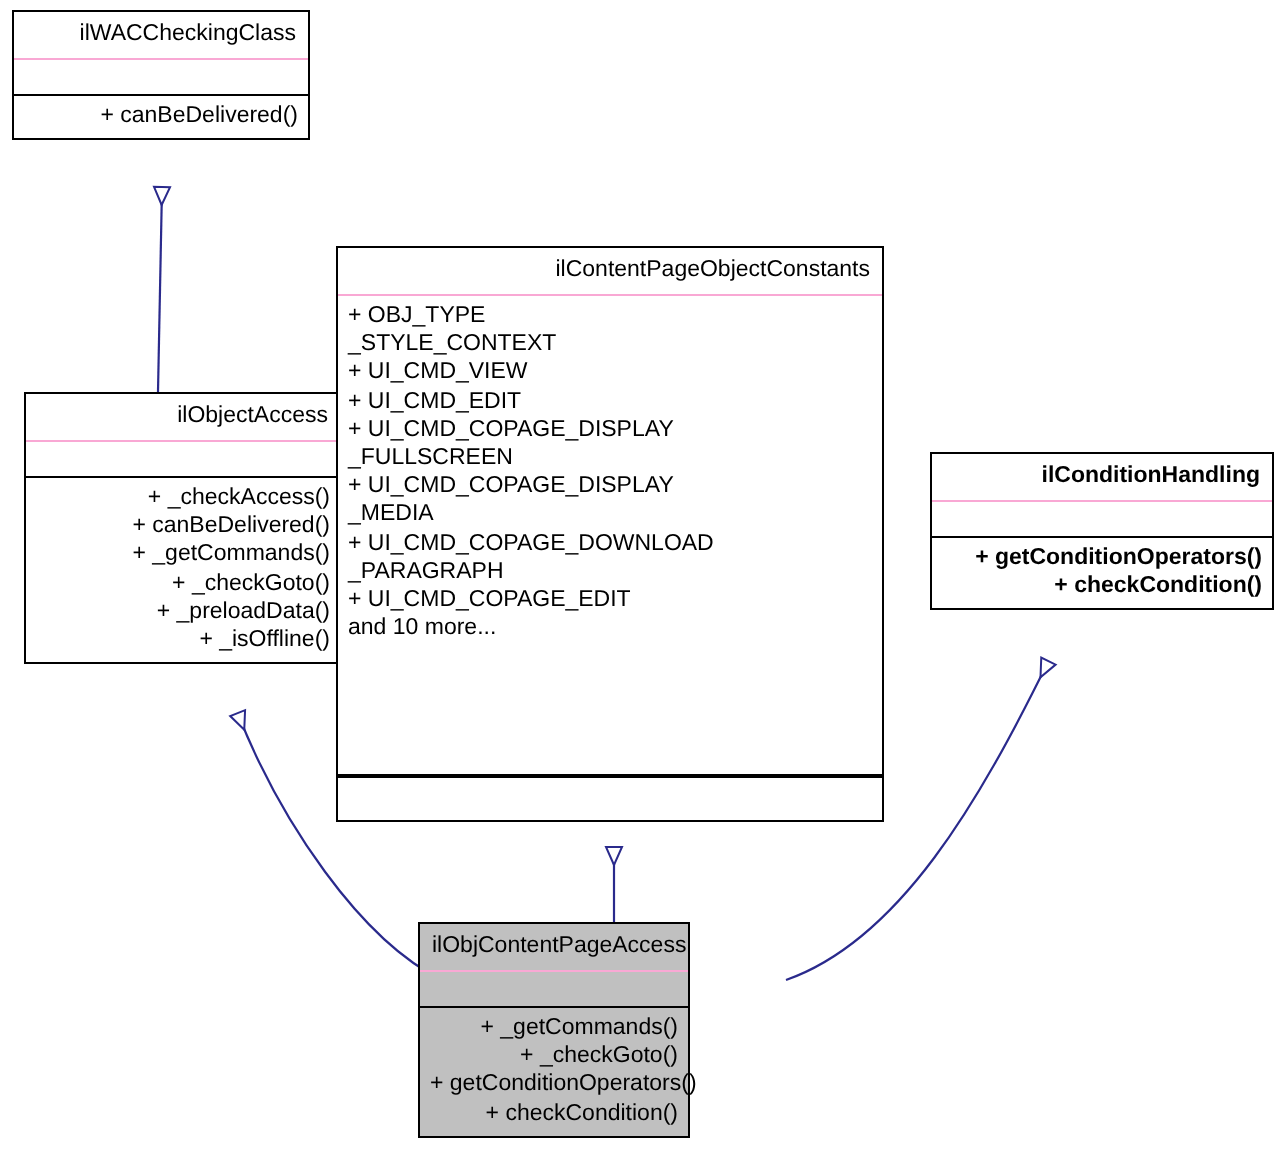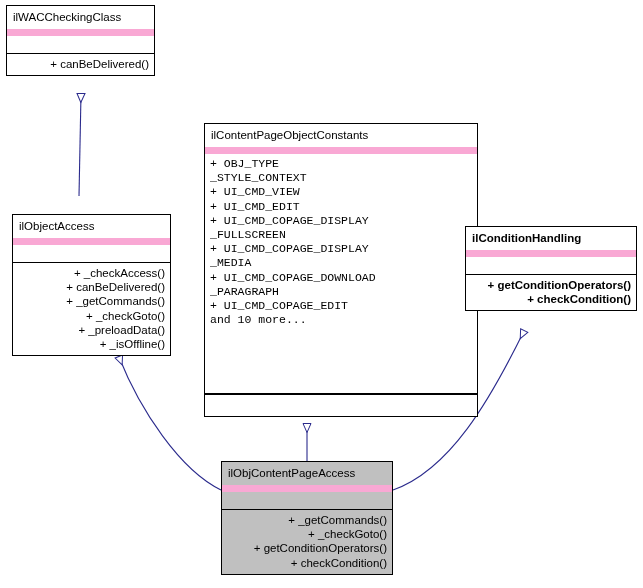--- a/index.html
+++ b/index.html
@@ -29,26 +29,26 @@
     box-sizing: border-box;
     border: 1px solid #000000;
     background: #ffffff;
     z-index: 2;
   }
   .uml-node.filled {
     background: #c0c0c0;
   }
   .node-title {
     box-sizing: border-box;
-    text-align: left;
+    text-align: right;
     font-size: 11.5px;
     line-height: 14px;
     color: #000000;
     padding: 4px 6px 5px 6px;
-    border-bottom: 7px solid #f9a8d4;
+    border-bottom: 1px solid #f9a8d4;
     white-space: nowrap;
   }
   .node-attrs {
     box-sizing: border-box;
     border-bottom: 1px solid #000000;
     font-size: 11.5px;
     line-height: 14px;
     color: #000000;
     padding: 3px 5px 3px 5px;
     min-height: 18px;
@@ -68,26 +68,26 @@
     padding: 0;
   }
   .member-line {
     white-space: pre;
     font-size: 11.5px;
     line-height: 14.2px;
     color: #000000;
   }
   
   #node-ilwaccheckingclass { left: 6px;   top: 5px;   width: 149px; }
-  #node-ilobjectaccess     { left: 12px;  top: 196px; width: 159px; margin-top: 18px; }
-  #node-ilcontentpageobjectconstants { left: 168px; top: 123px; width: 274px; margin-left: 36px; }
+  #node-ilobjectaccess     { left: 12px;  top: 196px; width: 159px; }
+  #node-ilcontentpageobjectconstants { left: 168px; top: 123px; width: 274px; }
   #node-ilconditionhandling{ left: 465px; top: 226px; width: 172px; font-weight: bold; }
-  #node-ilobjcontentpageaccess { left: 221px; top: 461px; width: 172px; }
+  #node-ilobjcontentpageaccess { left: 209px; top: 461px; width: 136px; }
 
-  #node-ilcontentpageobjectconstants .node-attrs { min-height: 240px; font-family: Liberation Mono, monospace; }
+  #node-ilcontentpageobjectconstants .node-attrs { min-height: 240px; }
 </style>
 </head>
 <body>
 
 <div id="diagram">
 
   <svg id="edge-layer" width="643" height="588" viewBox="0 0 643 588" xmlns="http://www.w3.org/2000/svg">
     <defs>
       <marker id="hollow-triangle" markerWidth="12" markerHeight="12" refX="9.5" refY="5" orient="auto" markerUnits="userSpaceOnUse">
         <path d="M 1 5 L 10 1 L 10 9 Z" fill="#ffffff" stroke="#2a2a8c" stroke-width="1"></path>

